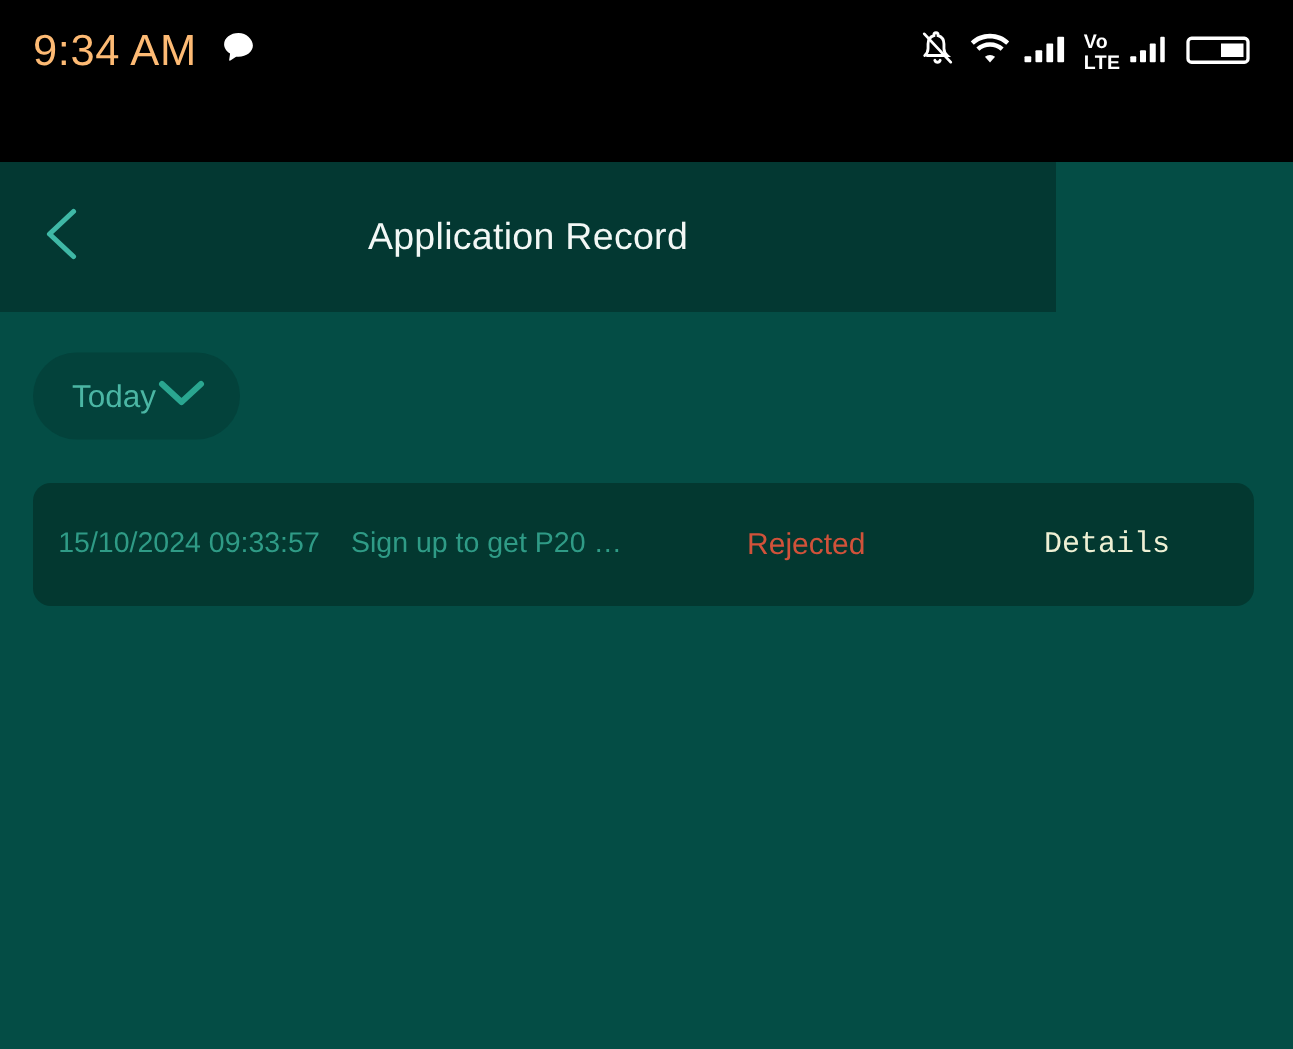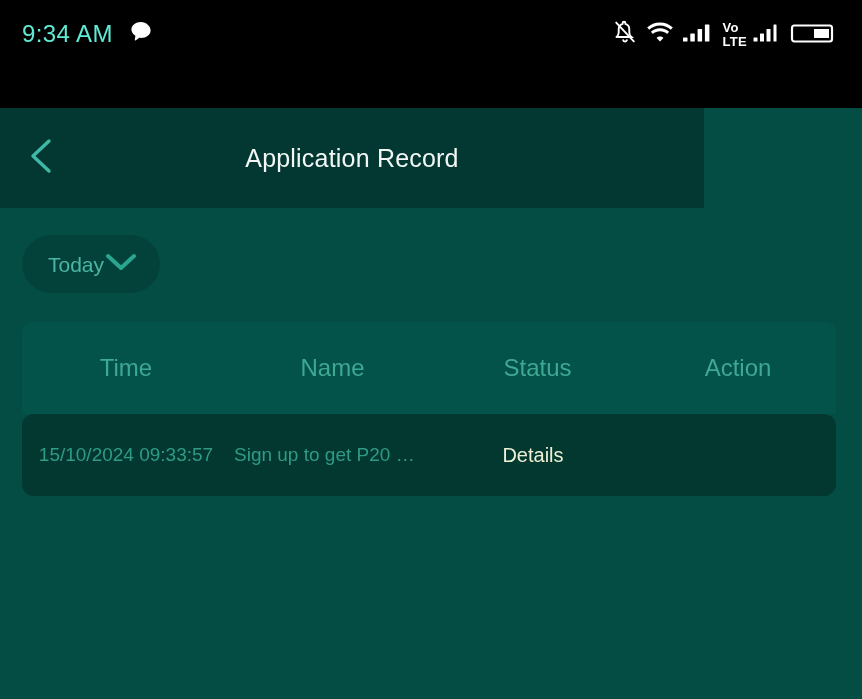--- a/index.html
+++ b/index.html
@@ -36,22 +36,22 @@
     box-sizing: border-box;
     padding: 12px 22px 0 22px;
   }
   .status-left {
     display: flex;
     align-items: center;
     gap: 14px;
     height: 44px;
   }
   .status-time {
-    color: #5eead4;
-    font-size: 24px;
+    color: #fdba74;
+    font-size: 29px;
     letter-spacing: 0.4px;
     line-height: 44px;
     white-space: nowrap;
   }
   .chat-bubble-icon {
     display: block;
   }
   .status-right {
     display: flex;
     align-items: center;
@@ -188,20 +188,21 @@
     text-align: center;
   }
   .cell-status {
     color: #d1523a;
     font-size: 20px;
   }
   .cell-action {
     color: #eef0d4;
     font-size: 20px;
     cursor: pointer;
+    font-family: Liberation Mono, monospace;
   }
 </style>
 </head>
 <body>
 
 <div class="phone">
 
   <div class="status-bar">
     <div class="status-left">
       <div class="status-time">9:34 AM</div>
@@ -289,28 +290,23 @@
         <span class="chev-down">
           <svg width="34" height="22" viewBox="0 0 34 22">
             <polyline points="4,5 17,17 30,5" fill="none" stroke="#2aa690" stroke-width="4" stroke-linecap="round" stroke-linejoin="round"></polyline>
           </svg>
         </span>
       </div>
     </div>
 
     <div class="table-panel">
 
-      <div class="table-head">
-        <div class="col col-time th">Time</div>
-        <div class="col col-name th">Name</div>
-        <div class="col col-status th">Status</div>
-        <div class="col col-action th">Action</div>
-      </div>
 
       <div class="table-row">
         <div class="col col-time cell-time">15/10/2024 09:33:57</div>
         <div class="col col-name cell-name">Sign up to get P20 Wi...</div>
+        <div class="col col-status cell-status">Rejected</div>
         <div class="col col-action cell-action">Details</div>
       </div>
 
     </div>
   </div>
 </div>
 
 </body></html>

